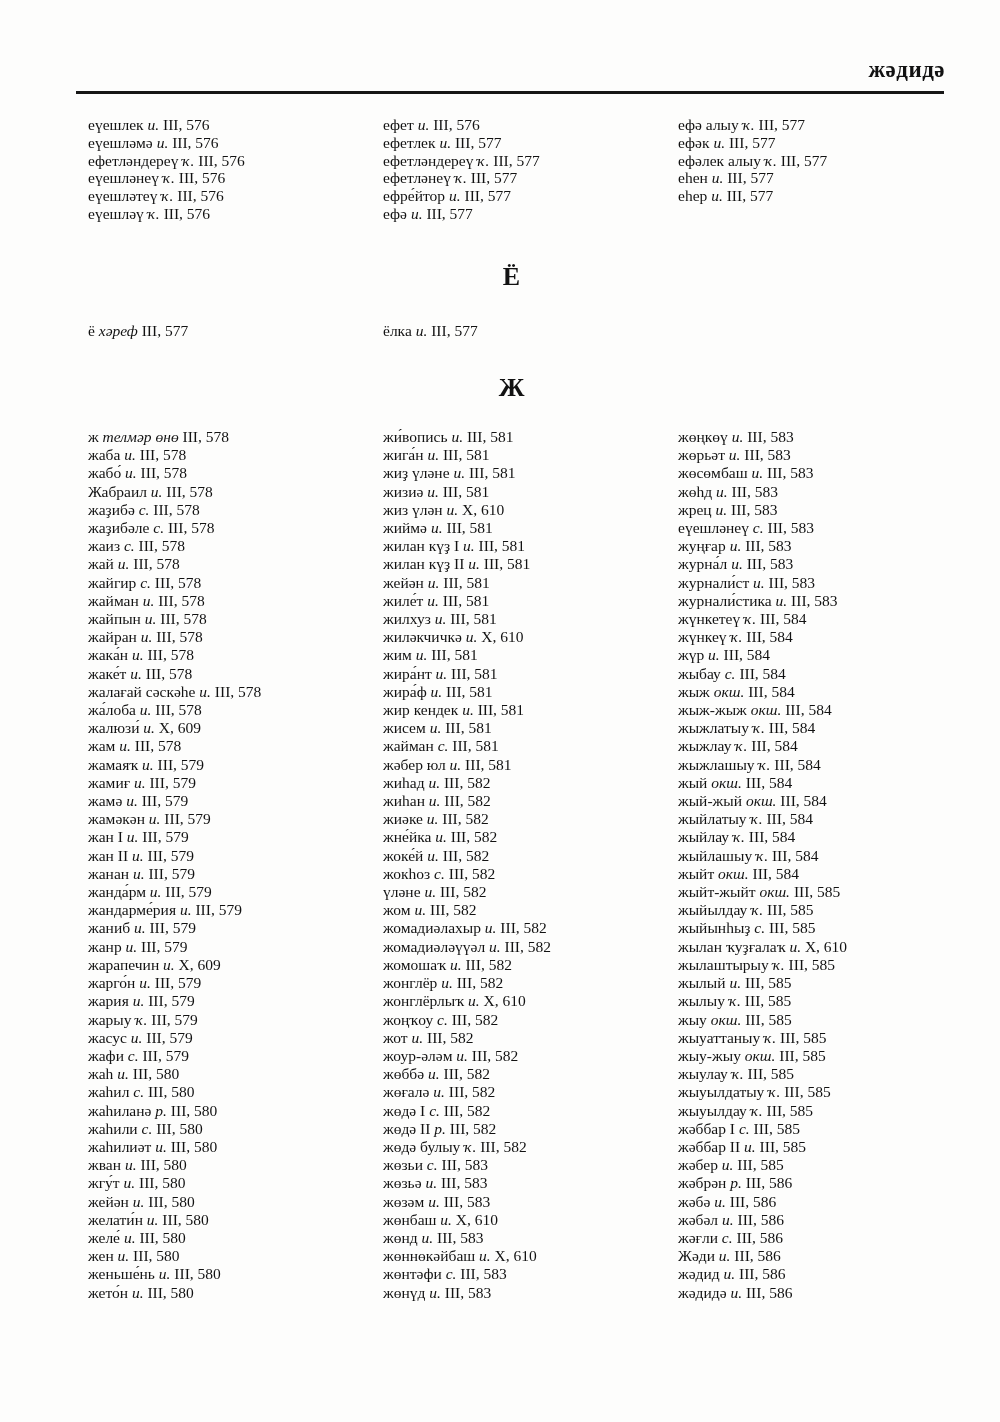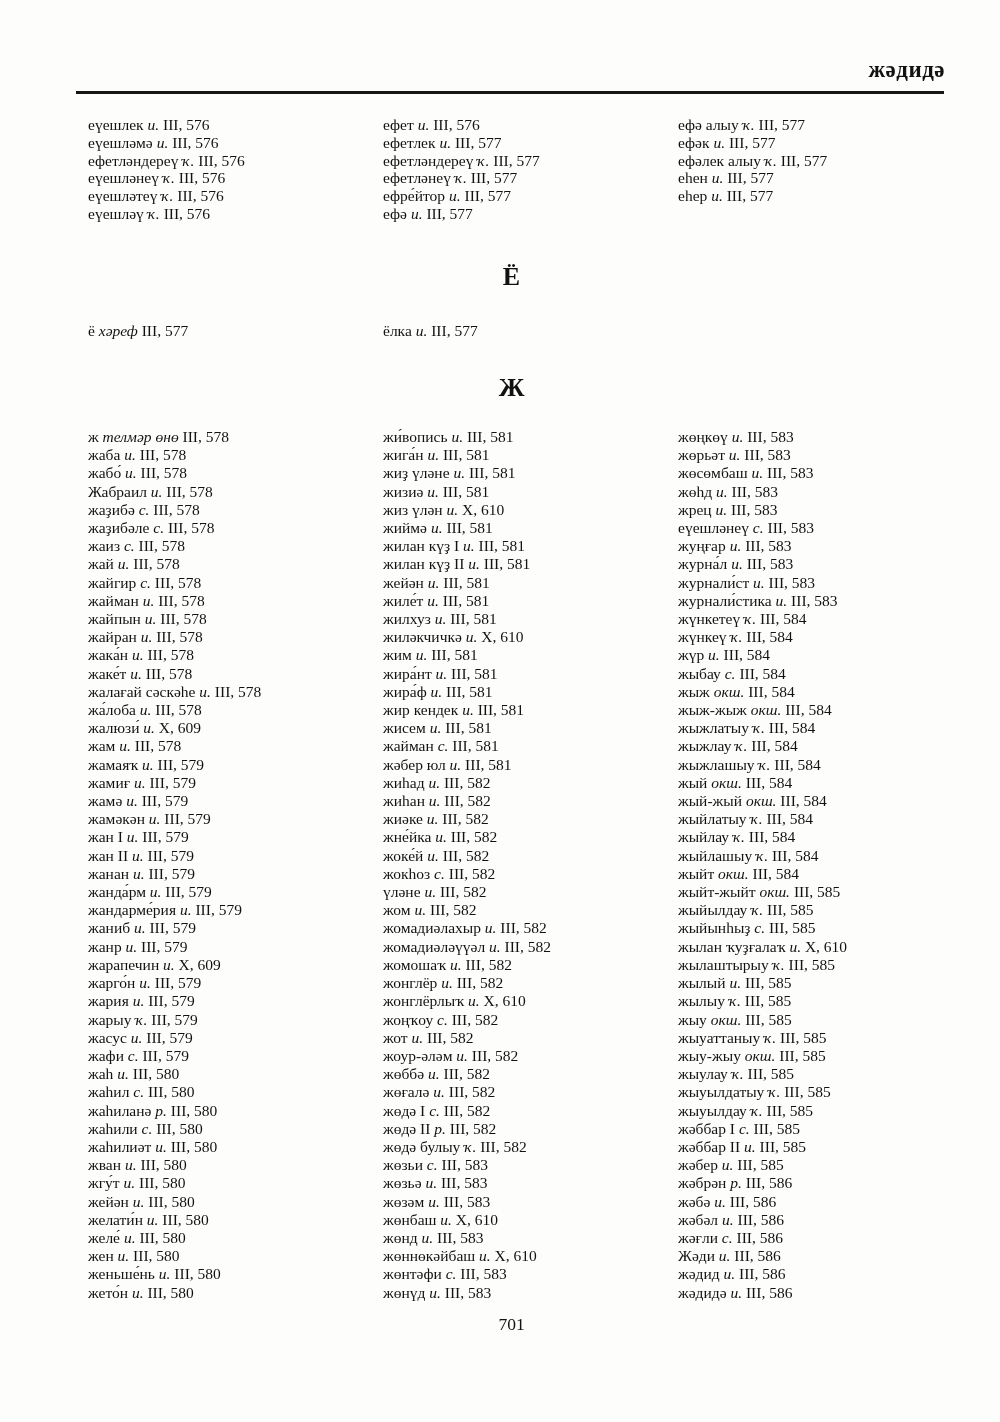--- a/index.html
+++ b/index.html
@@ -239,15 +239,14 @@
         <div class="entry"><span class="hw">жәбрән</span> <span class="pos">р.</span><span> III, 586</span></div>
         <div class="entry"><span class="hw">жәбә</span> <span class="pos">и.</span><span> III, 586</span></div>
         <div class="entry"><span class="hw">жәбәл</span> <span class="pos">и.</span><span> III, 586</span></div>
         <div class="entry"><span class="hw">жәғли</span> <span class="pos">с.</span><span> III, 586</span></div>
         <div class="entry"><span class="hw">Жәди</span> <span class="pos">и.</span><span> III, 586</span></div>
         <div class="entry"><span class="hw">жәдид</span> <span class="pos">и.</span><span> III, 586</span></div>
         <div class="entry"><span class="hw">жәдидә</span> <span class="pos">и.</span><span> III, 586</span></div>
       </div>
   </div>
 
-  <div class="page-number">701</div>
 
 </div>
 
 </body></html>

